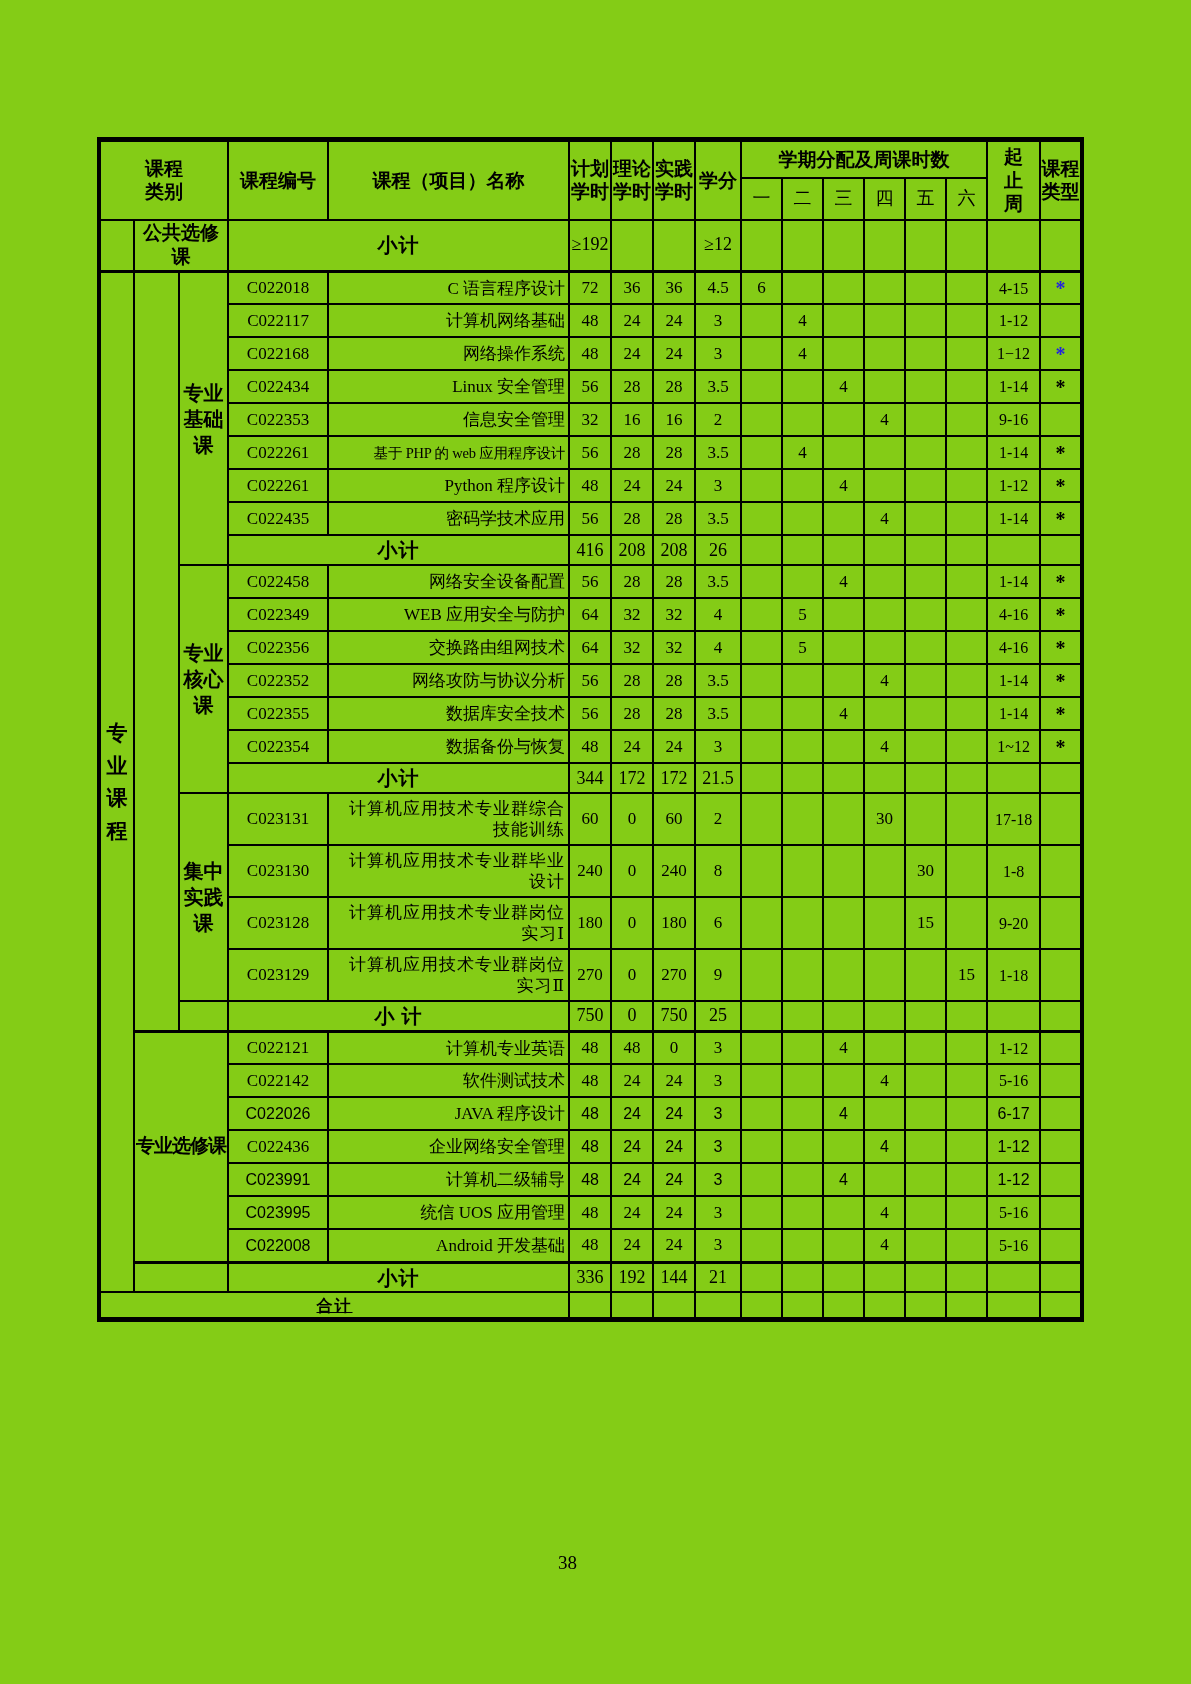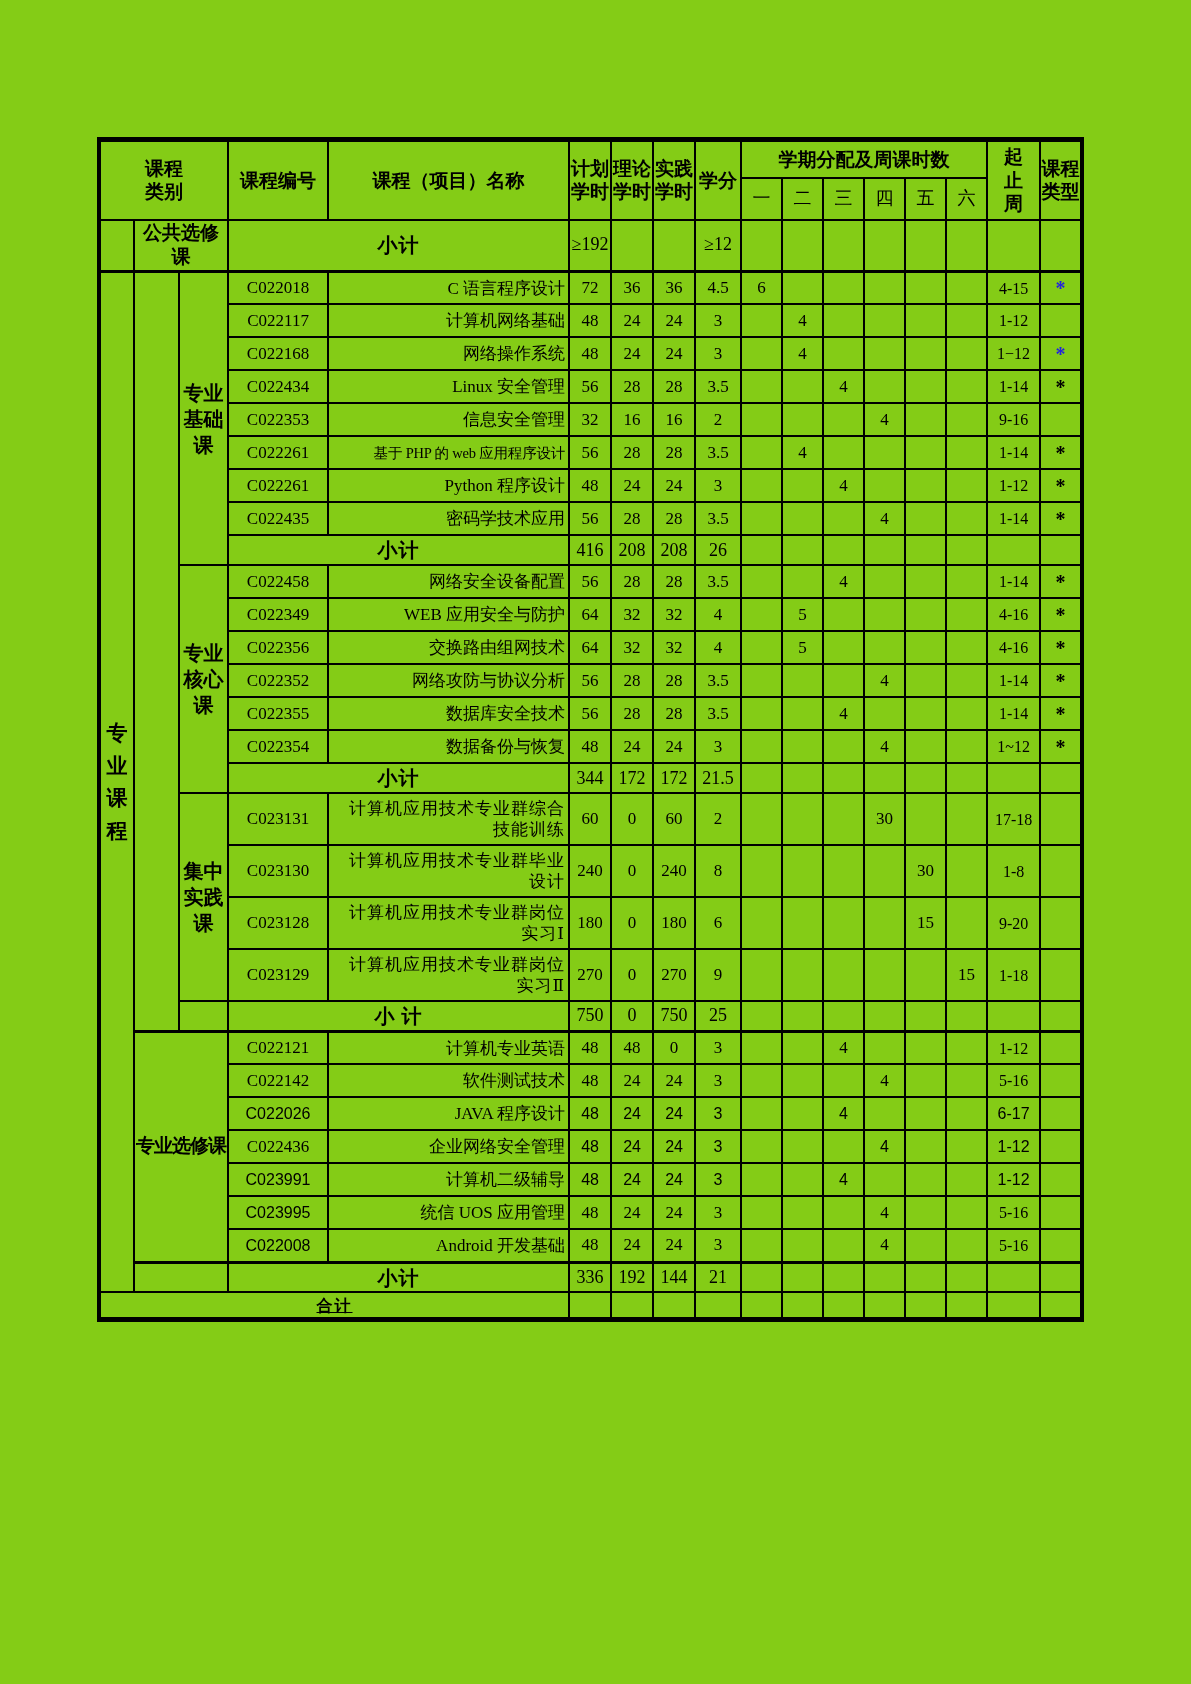--- a/index.html
+++ b/index.html
@@ -587,13 +587,14 @@
           <td></td>
           <td></td>
           <td></td>
           <td></td>
           <td></td>
           <td></td>
           <td></td>
         </tr>
       </tbody>
   </table>
+  <div id="pagenum">38</div>
 </div>
 
 </body></html>

